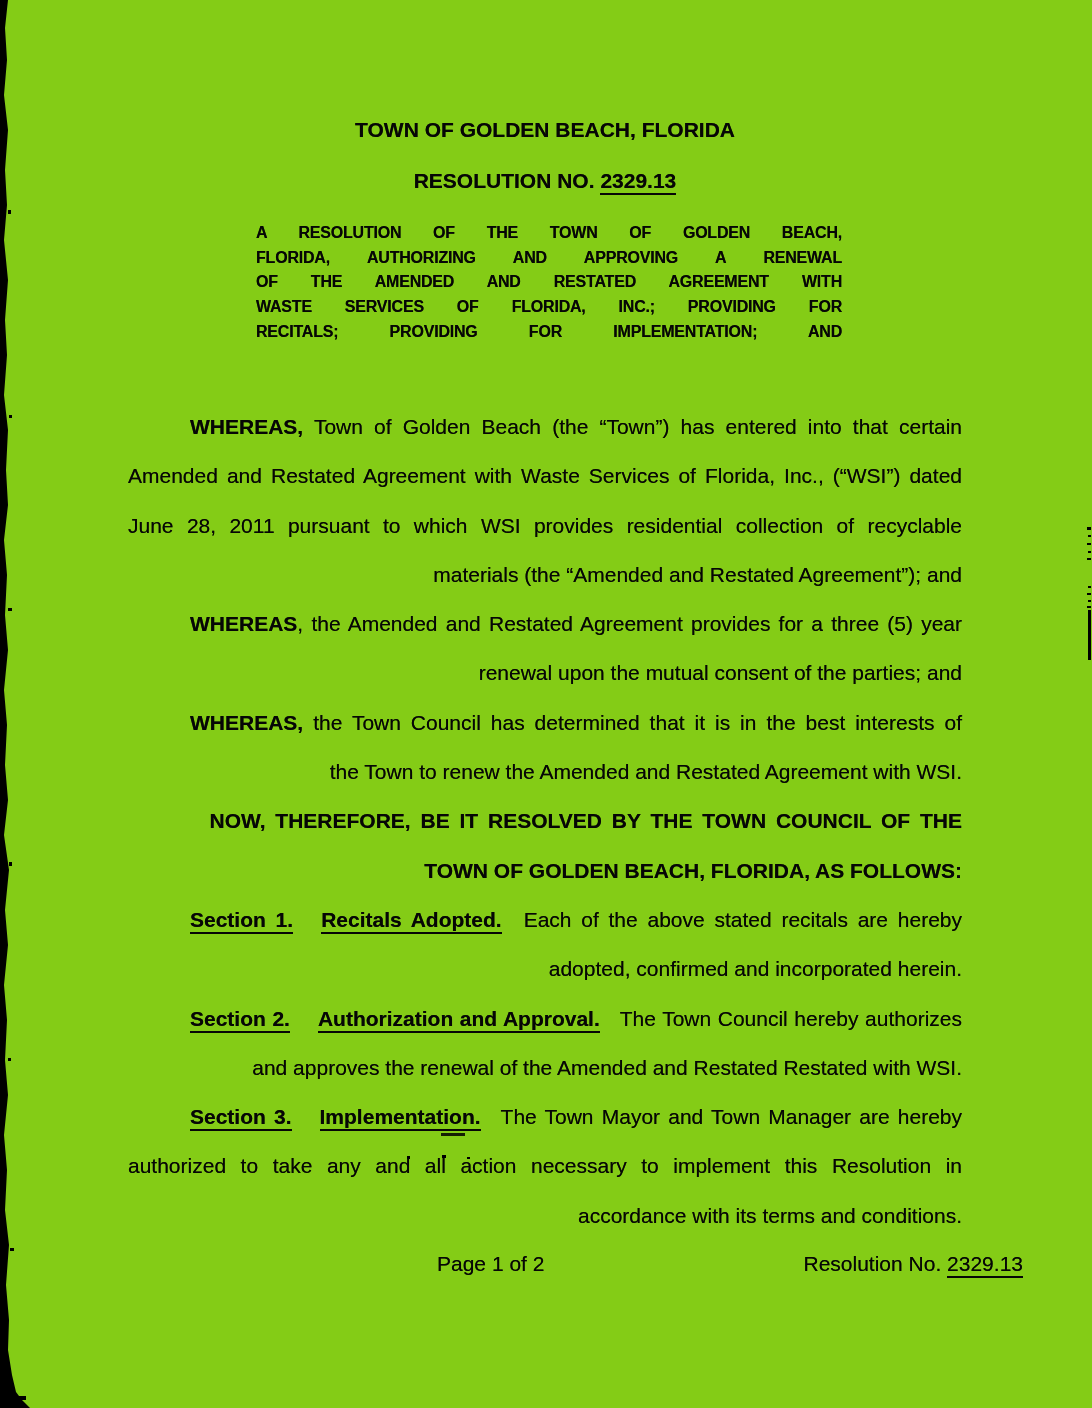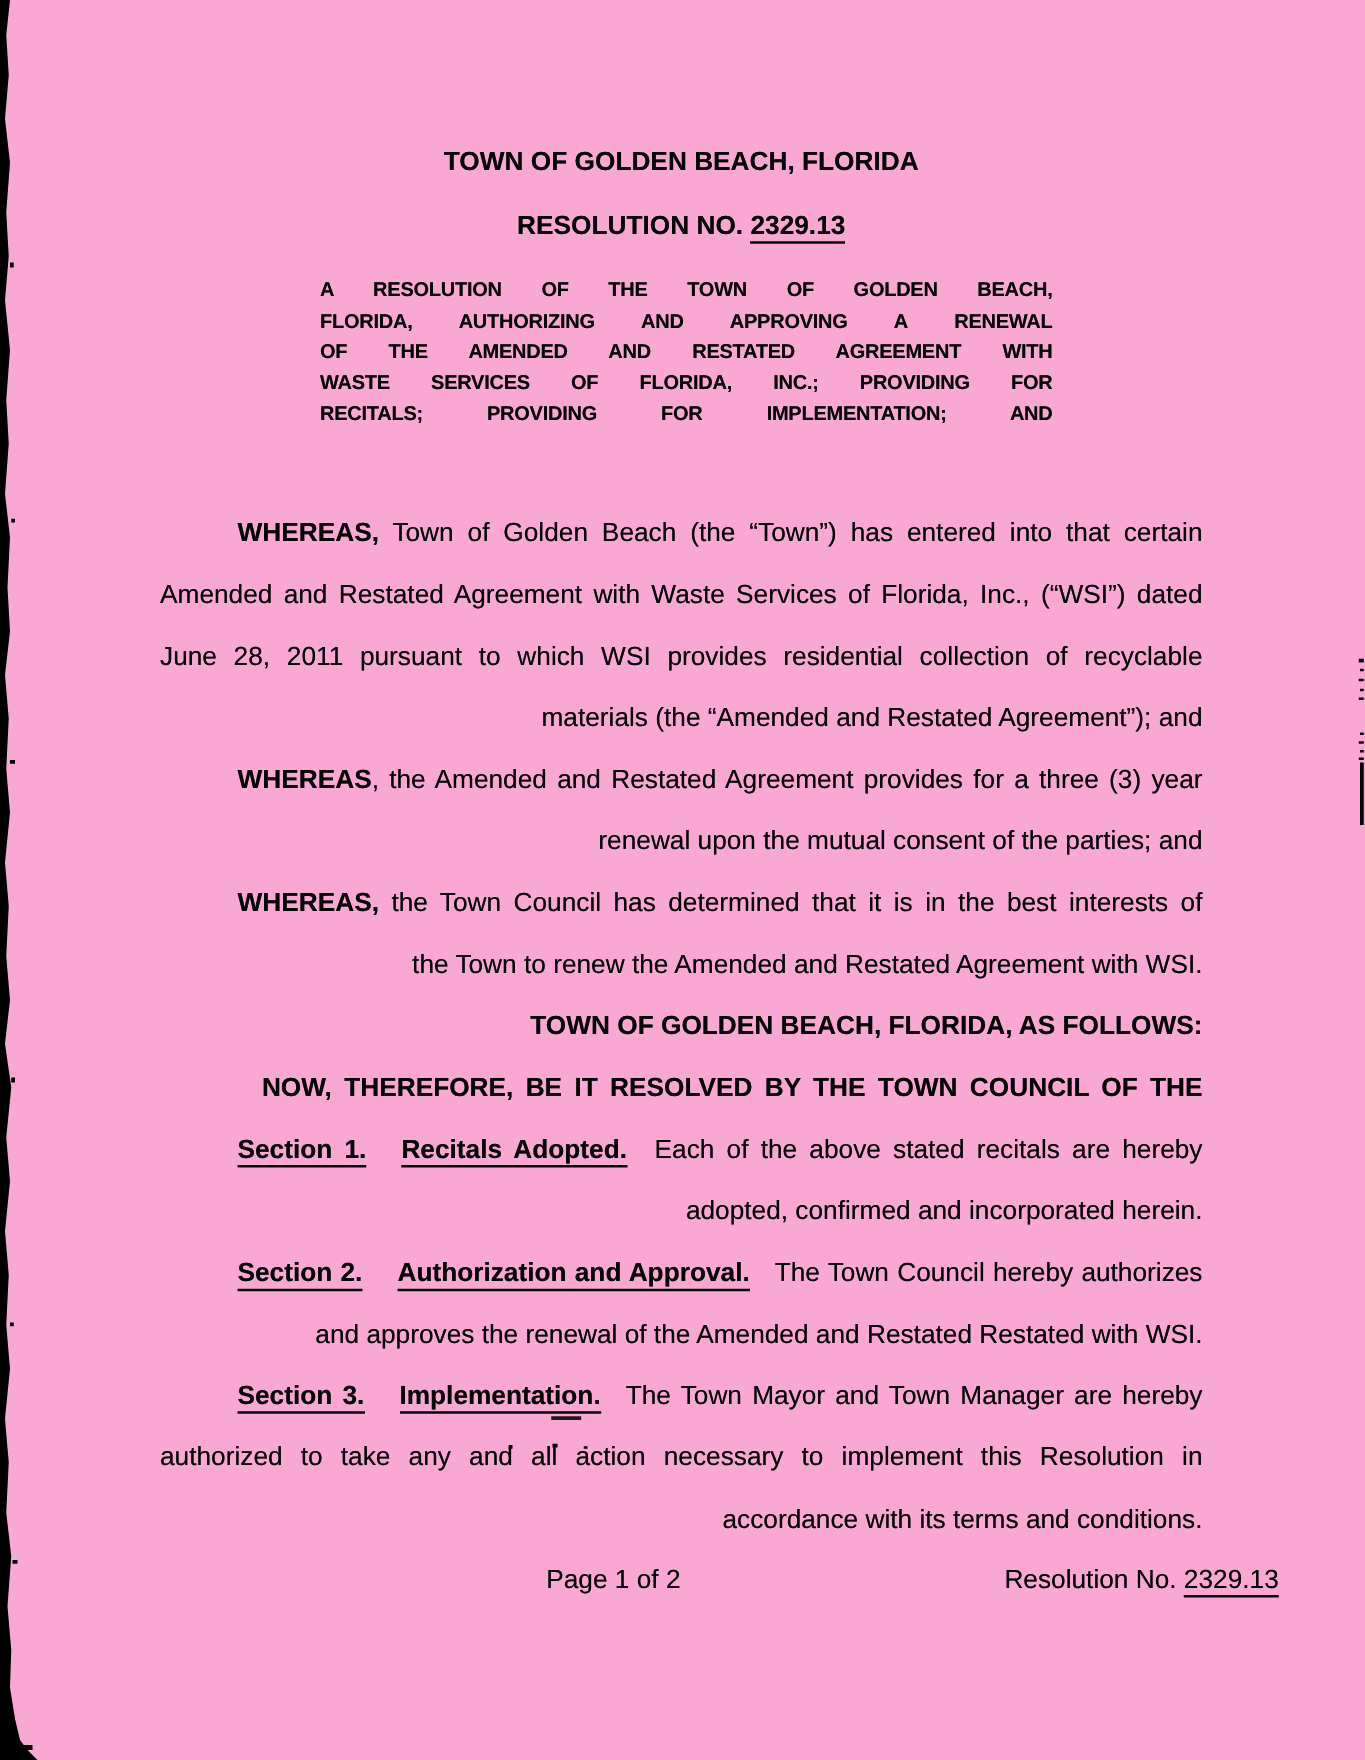--- a/index.html
+++ b/index.html
@@ -1,20 +1,20 @@
 <!DOCTYPE html>
 <html><head>
 <meta charset="utf-8">
 <style>
   * { margin:0; padding:0; box-sizing:border-box; }
   html,body { background:#ffffff; }
   .page {
     position:relative;
     width:1092px; height:1408px;
-    background:#f9a8d4;
+    background:#84cc16;
     overflow:hidden;
     font-family:"Liberation Sans","DejaVu Sans",sans-serif;
     color:#060606;
     text-shadow:0 0 .4px rgba(0,0,0,.65);
   }
   
   .doc-title {
     position:absolute; top:117px; left:128px; width:834px;
     text-align:center; font-weight:bold; font-size:21px; line-height:25px;
   }
@@ -93,26 +93,26 @@
       <div class="sline">OF THE AMENDED AND RESTATED AGREEMENT WITH</div>
       <div class="sline">WASTE SERVICES OF FLORIDA, INC.; PROVIDING FOR</div>
       <div class="sline">RECITALS; PROVIDING FOR IMPLEMENTATION; AND</div>
     </div>
 
   <div class="body-text">
       <div class="bline just" style="text-indent: 62px;"><span class="b">WHEREAS,</span><span> Town of Golden Beach (the “Town”) has entered into that certain</span></div>
       <div class="bline just"><span>Amended and Restated Agreement with Waste Services of Florida, Inc., (“WSI”) dated</span></div>
       <div class="bline just"><span>June 28, 2011 pursuant to which WSI provides residential collection of recyclable</span></div>
       <div class="bline"><span>materials (the “Amended and Restated Agreement”); and</span></div>
-      <div class="bline just" style="text-indent: 62px;"><span class="b">WHEREAS</span><span>, the Amended and Restated Agreement provides for a three (3) year</span></div>
+      <div class="bline just" style="text-indent: 62px;"><span class="b">WHEREAS</span><span>, the Amended and Restated Agreement provides for a three (5) year</span></div>
       <div class="bline"><span>renewal upon the mutual consent of the parties; and</span></div>
       <div class="bline just" style="text-indent: 62px;"><span class="b">WHEREAS,</span><span> the Town Council has determined that it is in the best interests of</span></div>
       <div class="bline"><span>the Town to renew the Amended and Restated Agreement with WSI.</span></div>
+      <div class="bline" style="text-indent: 69px; word-spacing: 4px;"><span class="b">NOW, THEREFORE, BE IT RESOLVED BY THE TOWN COUNCIL OF THE</span></div>
       <div class="bline"><span class="b">TOWN OF GOLDEN BEACH, FLORIDA, AS FOLLOWS:</span></div>
-      <div class="bline" style="text-indent: 69px; word-spacing: 4px;"><span class="b">NOW, THEREFORE, BE IT RESOLVED BY THE TOWN COUNCIL OF THE</span></div>
       <div class="bline just" style="text-indent: 62px;"><span class="b u">Section 1.</span><span class="gap" style="width: 28px;"></span><span class="b u">Recitals Adopted.</span><span class="gap" style="width: 22px;"></span><span>Each of the above stated recitals are hereby</span></div>
       <div class="bline"><span>adopted, confirmed and incorporated herein.</span></div>
       <div class="bline just" style="text-indent: 62px;"><span class="b u">Section 2.</span><span class="gap" style="width: 28px;"></span><span class="b u">Authorization and Approval.</span><span class="gap" style="width: 20px;"></span><span>The Town Council hereby authorizes</span></div>
       <div class="bline"><span>and approves the renewal of the Amended and Restated Restated with WSI.</span></div>
       <div class="bline just" style="text-indent: 62px;"><span class="b u">Section 3.</span><span class="gap" style="width: 28px;"></span><span class="b u">Implementation.</span><span class="gap" style="width: 20px;"></span><span>The Town Mayor and Town Manager are hereby</span></div>
       <div class="bline just"><span>authorized to take any and all action necessary to implement this Resolution in</span></div>
       <div class="bline"><span>accordance with its terms and conditions.</span></div>
     </div>
 
   <div class="footer-page">Page 1 of 2</div>

